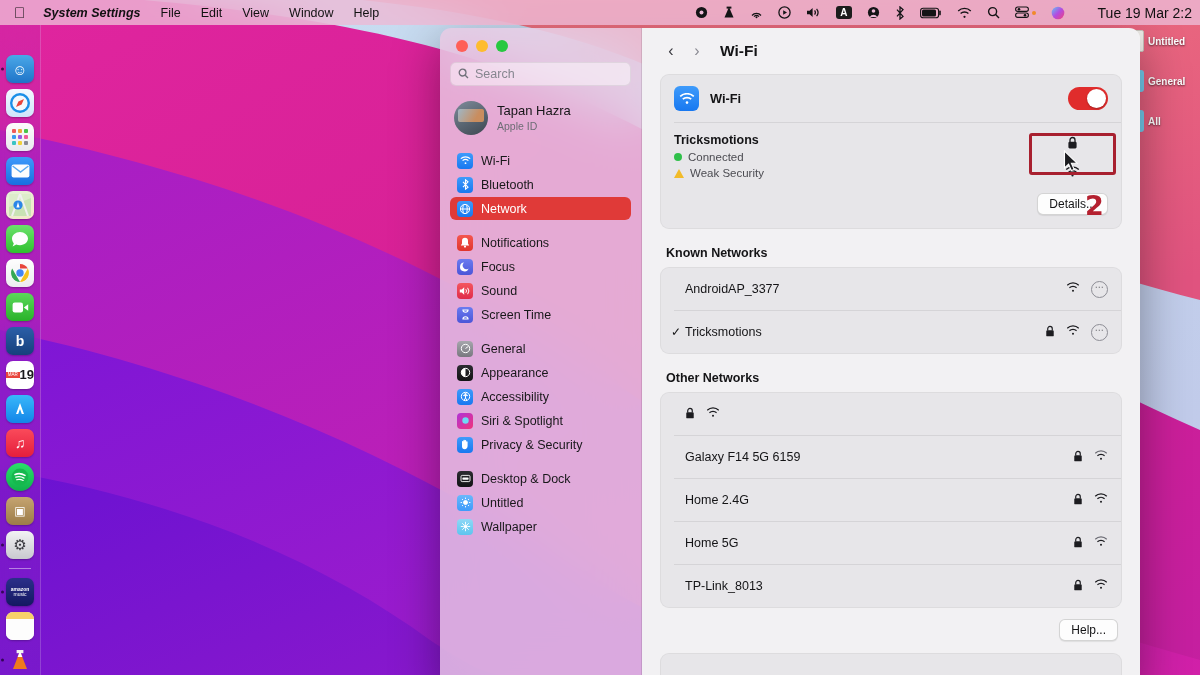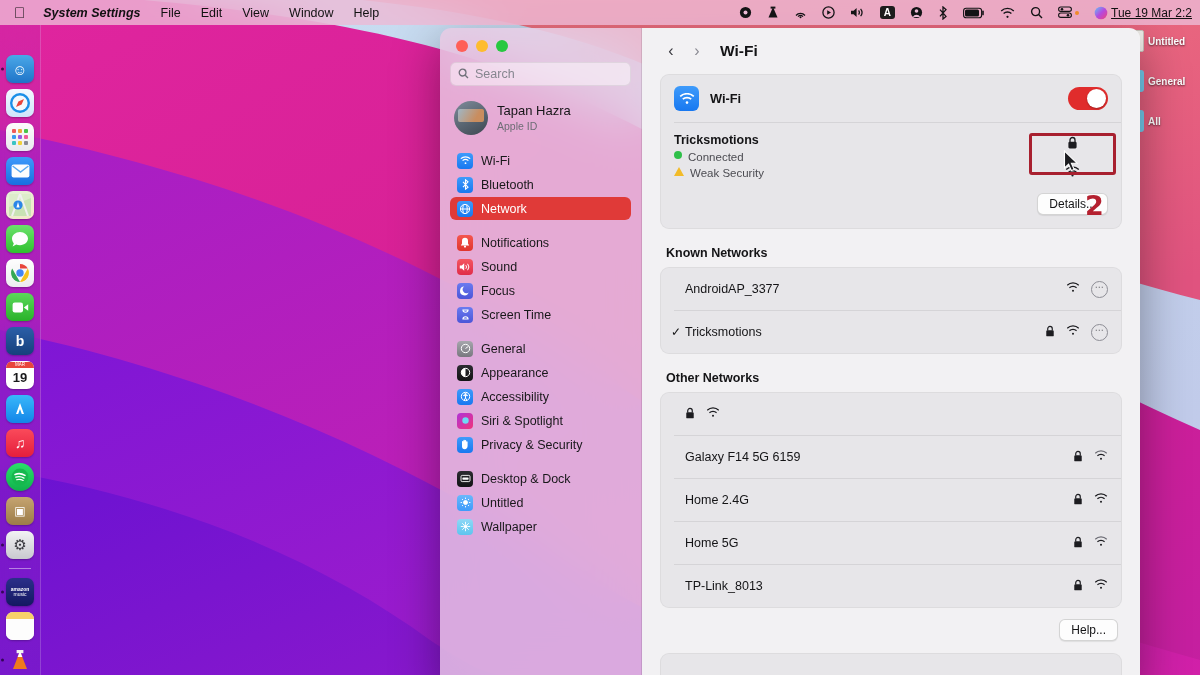--- a/index.html
+++ b/index.html
@@ -22,21 +22,21 @@
     display:flex;align-items:center;
     padding:0 8px 0 14px;
     font-size:12.5px;color:#111;
     z-index:40;
   }
   #menubar .apple{font-size:15px;line-height:1;margin-right:18px;color:#111;}
   #menubar .mi{margin-right:20px;white-space:nowrap;}
   #menubar .mi.bold{font-weight:700;font-style:italic;}
   #menubar .spacer{flex:1;}
   #menubar .ri{margin-left:15px;display:flex;align-items:center;color:#111;line-height:1;}
-  #menubar .clock{margin-left:3px;font-size:12px;white-space:nowrap;text-decoration:underline;}
+  #menubar .clock{margin-left:33px;font-size:14px;white-space:nowrap;}
   .badge-a{
     background:#1c1c1c;color:#fff;border-radius:3px;
     font-size:10px;font-weight:700;padding:1px 4px;line-height:1.15;
   }
   .dot-orange{width:4px;height:4px;border-radius:50%;background:#f08a2a;margin-left:3px;}
 
   
   #dock{
     position:absolute;left:0;top:25px;width:41px;bottom:0;
     background:linear-gradient(180deg,rgba(203,40,168,0.45),rgba(120,30,200,0.45));
@@ -167,21 +167,21 @@
   .switch::after{
     content:"";position:absolute;right:2px;top:2px;
     width:19px;height:19px;border-radius:50%;background:#fff;
     box-shadow:0 1px 2px rgba(0,0,0,.28);
   }
   .hrule{height:1px;background:rgba(0,0,0,.075);margin-left:13px;}
 
   .cur-row{display:flex;align-items:flex-start;padding:10px 13px 13px 13px;}
   .cur-left{flex:1;}
   .cur-name{font-size:12.5px;font-weight:700;color:#141416;}
-  .cur-stat{display:flex;align-items:flex-start;gap:6px;margin-top:4px;font-size:11.5px;color:#4c4c52;}
+  .cur-stat{display:flex;align-items:center;gap:6px;margin-top:4px;font-size:11.5px;color:#4c4c52;}
   .cdot{width:8px;height:8px;border-radius:50%;background:#2fc04a;flex:none;}
   .ctri{
     width:0;height:0;flex:none;
     border-left:5px solid transparent;border-right:5px solid transparent;
     border-bottom:9px solid #f2bb29;
   }
   .cur-right{display:flex;align-items:center;gap:11px;padding-top:2px;flex-direction:column;}
 
   .btn{
     background:#fdfdfd;border:1px solid rgba(0,0,0,.16);
@@ -417,21 +417,21 @@
   </div>
   <div class="dock-icon" style="background:linear-gradient(180deg,#5bd85b,#29b229)">
     <svg width="17" height="13" viewBox="0 0 17 13">
         <rect x="0.6" y="1.6" width="10.4" height="9.8" rx="2.2" fill="#fdfdfd"></rect>
         <path d="M11.8 6.5 L16.2 3.2 V9.8 Z" fill="#fdfdfd"></path>
       </svg>
   </div>
   <div class="dock-icon" style="background:linear-gradient(180deg,#2b5fa8,#16407c)">
     <span style="font-size:14px;font-weight:700">b</span>
   </div>
-  <div class="dock-icon" style="background:#fff;flex-direction:column;overflow:hidden">
+  <div class="dock-icon" style="background:#fff;overflow:hidden">
     <div style="background:#e8453c;color:#fff;font-size:4.5px;width:100%;text-align:center;line-height:6px">MAR</div>
     <div style="color:#1a1a1c;font-size:13px;font-weight:700;line-height:20px">19</div>
   </div>
   <div class="dock-icon" style="background:linear-gradient(180deg,#39b8fa,#1285e8)">
     <svg width="16" height="16" viewBox="0 0 16 16">
         <path d="M8 2 L12 13 H9.8 L8 8 L6.2 13 H4 Z" fill="#fff"></path>
       </svg>
   </div>
   <div class="dock-icon" style="background:linear-gradient(180deg,#fa4a5a,#e51e3c)">
     <span style="font-size:14px">♫</span>
@@ -549,36 +549,36 @@
       <div class="srow">
         <span class="sicn" style="background:linear-gradient(180deg,#f4564f,#e0352c)">
           <svg width="10" height="11" viewBox="0 0 10 11" fill="#fff">
               <path d="M5 0.8 C6.9 0.8 8 2 8 4 V6.6 L9.2 8.4 H0.8 L2 6.6 V4 C2 2 3.1 0.8 5 0.8 Z"></path>
               <circle cx="5" cy="9.6" r="1.1"></circle>
             </svg>
         </span>
         <span>Notifications</span>
       </div>
       <div class="srow">
+        <span class="sicn" style="background:linear-gradient(180deg,#6a7bf0,#4b55d8)">
+          <svg width="11" height="11" viewBox="0 0 11 11" fill="#fff">
+              <path d="M8.6 7.4 A4.4 4.4 0 1 1 4.2 1.6 A3.6 3.6 0 0 0 8.6 7.4 Z"></path>
+            </svg>
+        </span>
+        <span>Focus</span>
+      </div>
+      <div class="srow">
         <span class="sicn" style="background:linear-gradient(180deg,#f4565f,#e02c4a)">
           <svg width="12" height="10" viewBox="0 0 12 10" fill="none">
               <path d="M0.8 3.6 H2.8 L5.2 1.2 V8.8 L2.8 6.4 H0.8 Z" fill="#fff"></path>
               <path d="M6.8 3.2 A2.8 2.8 0 0 1 6.8 6.8" stroke="#fff" stroke-width="1"></path>
               <path d="M8.6 1.8 A5 5 0 0 1 8.6 8.2" stroke="#fff" stroke-width="1"></path>
             </svg>
         </span>
         <span>Sound</span>
-      </div>
-      <div class="srow">
-        <span class="sicn" style="background:linear-gradient(180deg,#6a7bf0,#4b55d8)">
-          <svg width="11" height="11" viewBox="0 0 11 11" fill="#fff">
-              <path d="M8.6 7.4 A4.4 4.4 0 1 1 4.2 1.6 A3.6 3.6 0 0 0 8.6 7.4 Z"></path>
-            </svg>
-        </span>
-        <span>Focus</span>
       </div>
       <div class="srow">
         <span class="sicn" style="background:linear-gradient(180deg,#6a7bf0,#4b55d8)">
           <svg width="9" height="11" viewBox="0 0 9 11" fill="none" stroke="#fff" stroke-width="1.1">
               <path d="M1.4 1 H7.6 M1.4 10 H7.6 M2 1 C2 4 7 4 7 1 M2 10 C2 7 7 7 7 10"></path>
             </svg>
         </span>
         <span>Screen Time</span>
       </div>
     </div>

